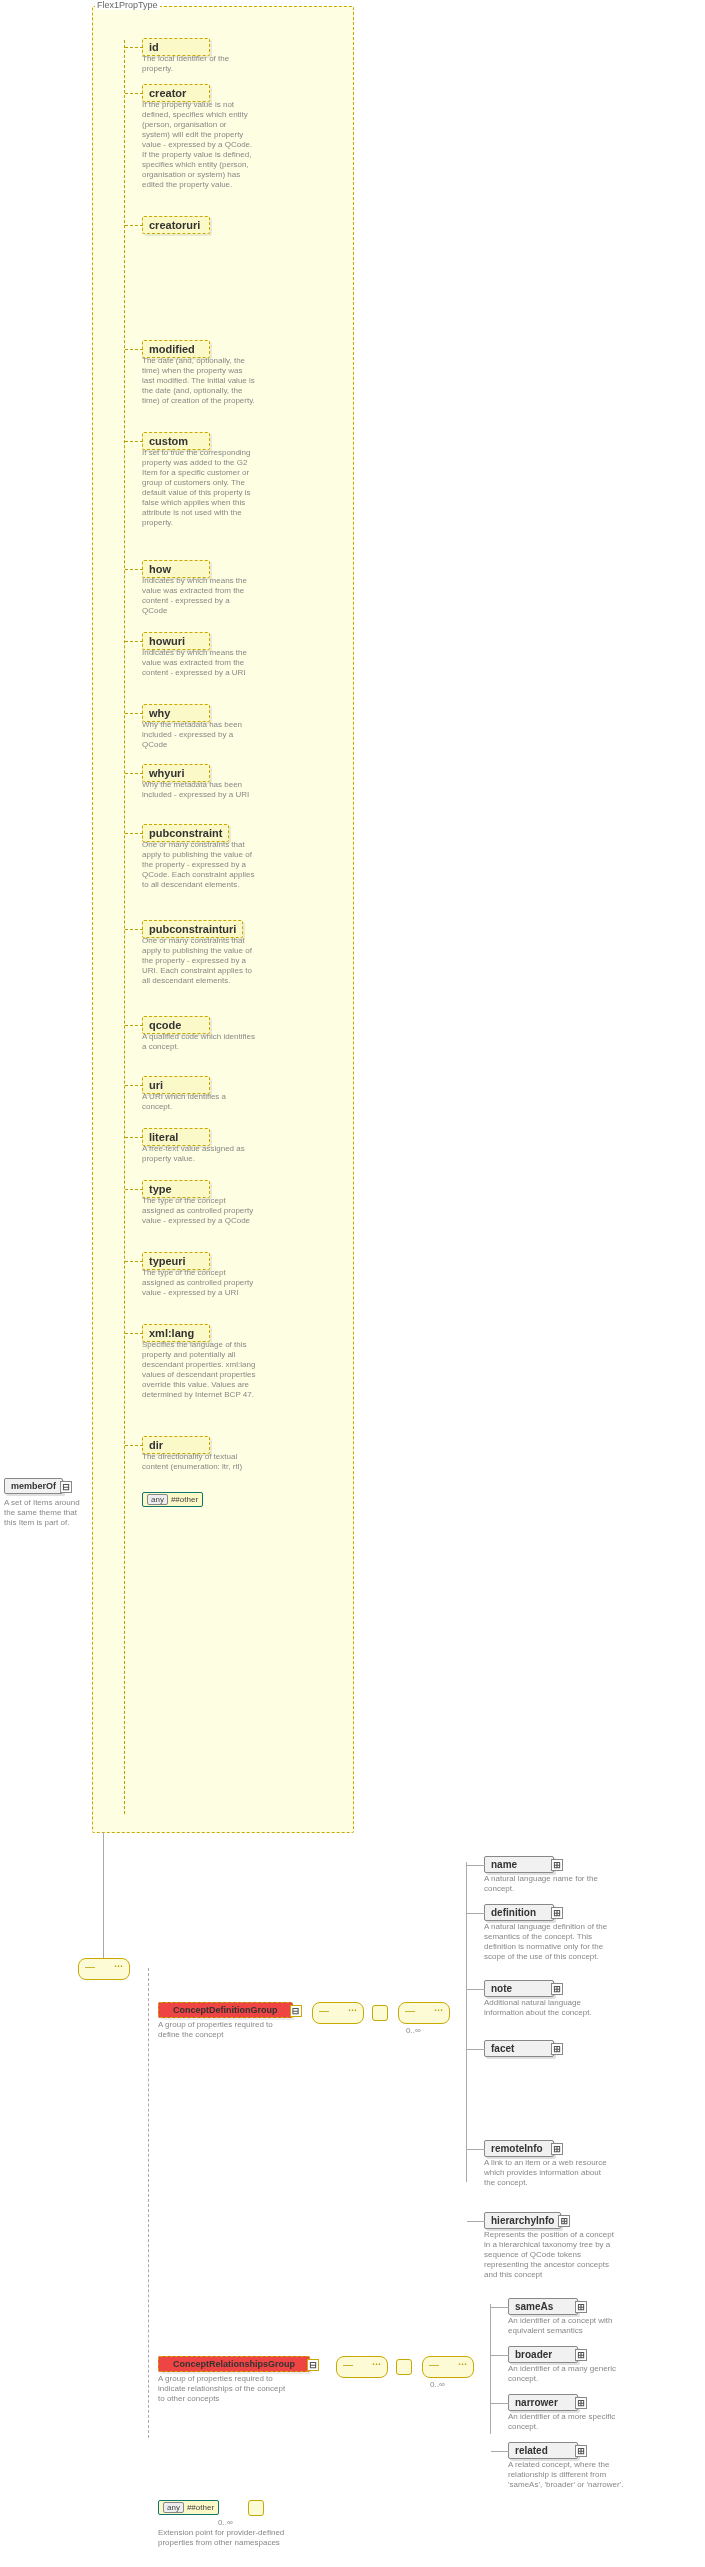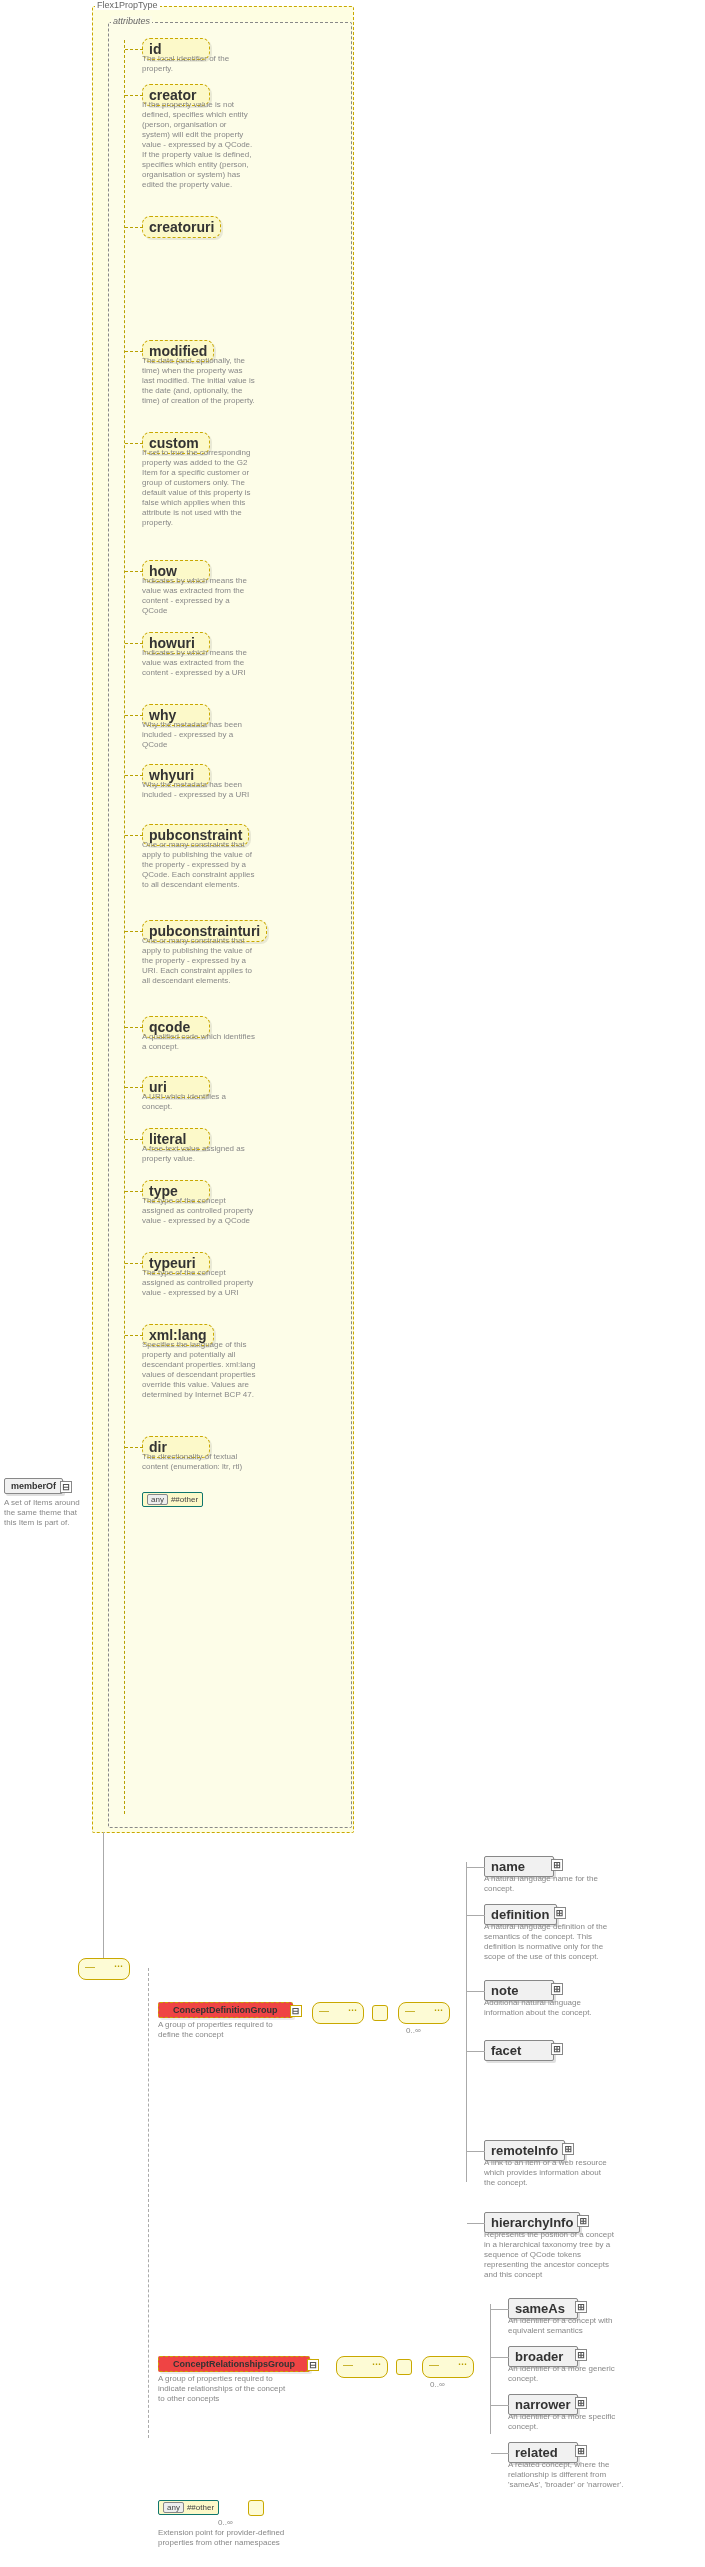--- a/index.html
+++ b/index.html
@@ -1,60 +1,57 @@
 <!DOCTYPE html>
 <html><head>
 <meta charset="utf-8">
 <style>
 html,body{margin:0;padding:0;background:#fff;font-family:Verdana,Geneva,sans-serif;font-size:9px;color:#333}
 .canvas{position:relative;width:705px;height:2567px;background:#fff}
 .big-box{position:absolute;left:92px;top:6px;width:260px;height:1825px;border:1px dashed #C9A800;background:#FEFEE2;border-radius:2px}
 .big-box-title{position:absolute;left:2px;top:-7px;font-size:9px;color:#666;background:#fff;padding:0 2px}
 .attr-box{position:absolute;left:108px;top:22px;width:242px;height:1804px;border:1px dashed #888;background:#FDFDE8;border-radius:2px}
 .attr-box-title{position:absolute;left:2px;top:-7px;font-size:9px;font-style:italic;color:#666;background:#FDFDE8;padding:0 2px}
-.ab{position:absolute;border:1px dashed #C9A800;background:#FCF9C9;border-radius:8px;padding:2px 6px;font-size:14px;font-weight:700;color:#333;min-width:54px;box-shadow:2px 2px 0 rgba(0,0,0,.08)}
+.ab{position:absolute;border:1px dashed #C9A800;background:#FCF9C9;border-radius:2px;padding:2px 6px;font-size:11px;font-weight:700;color:#333;min-width:54px;box-shadow:2px 2px 0 rgba(0,0,0,.08)}
 .ab::before{content:"";position:absolute;left:-18px;top:50%;width:18px;border-top:1px dashed #B8A000}
 .desc{position:absolute;font-size:8px;color:#888;line-height:1.25;width:114px}
 .member{position:absolute;left:4px;top:1478px;border:1px solid #888;background:#F1F1F1;padding:2px 6px;font-size:9px;font-weight:700;box-shadow:2px 2px 0 rgba(0,0,0,.12);border-radius:2px}
 .member::after{content:"⊟";position:absolute;right:-10px;top:2px;font-size:9px;color:#555;background:#fff;border:1px solid #888;width:10px;height:10px;line-height:10px;text-align:center}
 .member-desc{position:absolute;left:4px;top:1498px;font-size:8px;color:#888;width:86px;line-height:1.25}
 .trunk{position:absolute;left:124px;top:40px;width:0;height:1774px;border-left:1px dashed #B8A000}
 .junction{position:absolute;background:#FDFBD5;border:1px solid #C9A800;border-radius:8px;width:50px;height:20px}
 .junction::before{content:"—";position:absolute;left:6px;top:2px;color:#B8A000;font-size:10px}
 .junction::after{content:"⋯";position:absolute;right:6px;top:2px;color:#B8A000;font-weight:700}
 .main-junc{left:78px;top:1958px}
 .line-main-up{position:absolute;left:103px;top:1832px;width:0;height:126px;border-left:1px solid #aaa}
 .group-junc{position:absolute;background:#FDFBD5;border:1px solid #C9A800;border-radius:8px;width:50px;height:20px}
 .group-junc::before{content:"—";position:absolute;left:6px;top:2px;color:#B8A000;font-size:10px}
 .group-junc::after{content:"⋯";position:absolute;right:6px;top:2px;color:#B8A000;font-weight:700}
 .stub-small{position:absolute;width:14px;height:14px;border:1px solid #C9A800;background:#FDFBD5;border-radius:3px}
 .grp{position:absolute;border:1px dashed #C9A800;background:#ef4444;border-radius:2px;padding:2px 14px;font-size:9px;font-weight:700;box-shadow:2px 2px 0 rgba(0,0,0,.08)}
 .grp::after{content:"⊟";position:absolute;right:-10px;top:2px;font-size:9px;color:#555;background:#fff;border:1px solid #C9A800;width:10px;height:10px;line-height:10px;text-align:center}
 .grp-desc{position:absolute;font-size:8px;color:#888;width:130px;line-height:1.25}
-.elem{position:absolute;border:1px solid #888;background:#F1F1F1;padding:2px 6px;font-size:13px;font-weight:700;box-shadow:2px 2px 0 rgba(0,0,0,.12);border-radius:2px;min-width:56px}
+.elem{position:absolute;border:1px solid #888;background:#F1F1F1;padding:2px 6px;font-size:10px;font-weight:700;box-shadow:2px 2px 0 rgba(0,0,0,.12);border-radius:2px;min-width:56px}
 .elem.expand::after{content:"⊞";position:absolute;right:-10px;top:2px;font-size:9px;color:#555;background:#fff;border:1px solid #888;width:10px;height:10px;line-height:10px;text-align:center}
 .elem::before{content:"";position:absolute;left:-18px;top:50%;width:18px;border-top:1px solid #aaa}
 .elem-desc{position:absolute;font-size:8px;color:#888;width:130px;line-height:1.25}
 .any-box{position:absolute;border:1px solid #0f766e;background:#FCF9C9;padding:2px 4px;font-size:8px;color:#444;border-radius:2px}
 .any-box span.tag{border:1px solid #888;background:#eee;padding:0 3px;margin-right:3px;border-radius:2px}
 .v-right{position:absolute;width:0;border-left:1px solid #aaa}
 .card{position:absolute;font-size:8px;color:#888}
 </style>
 </head>
 <body>
 <div class="canvas">
 
 <div class="member"><span>memberOf</span></div>
 <div class="member-desc">A set of Items around the same theme that this Item is part of.</div>
 
 <div class="big-box">
   <div class="big-box-title">Flex1PropType</div>
-</div>
-<div class="attr-box">
-  <div class="attr-box-title">attributes</div>
 </div>
 <div class="trunk"></div>
 
 <div class="ab" style="left:142px;top:38px"><span>id</span></div>
 <div class="desc" style="left:142px;top:54px">The local identifier of the property.</div>
 
 <div class="ab" style="left:142px;top:84px"><span>creator</span></div>
 <div class="desc" style="left:142px;top:100px">If the property value is not defined, specifies which entity (person, organisation or system) will edit the property value - expressed by a QCode. If the property value is defined, specifies which entity (person, organisation or system) has edited the property value.</div>
 
 <div class="ab" style="left:142px;top:216px"><span>creatoruri</span></div>
@@ -144,21 +141,21 @@
 <div class="stub-small" style="left:396px;top:2359px"></div>
 <div class="group-junc" style="left:422px;top:2356px"></div>
 <div class="card" style="left:430px;top:2380px">0..∞</div>
 
 <div class="v-right" style="left:490px;top:2304px;height:130px"></div>
 
 <div class="elem expand" style="left:508px;top:2298px"><span>sameAs</span></div>
 <div class="elem-desc" style="left:508px;top:2316px">An identifier of a concept with equivalent semantics</div>
 
 <div class="elem expand" style="left:508px;top:2346px"><span>broader</span></div>
-<div class="elem-desc" style="left:508px;top:2364px">An identifier of a more generic concept.</div>
+<div class="elem-desc" style="left:508px;top:2364px">An identifier of a many generic concept.</div>
 
 <div class="elem expand" style="left:508px;top:2394px"><span>narrower</span></div>
 <div class="elem-desc" style="left:508px;top:2412px">An identifier of a more specific concept.</div>
 
 <div class="elem expand" style="left:508px;top:2442px"><span>related</span></div>
 <div class="elem-desc" style="left:508px;top:2460px">A related concept, where the relationship is different from 'sameAs', 'broader' or 'narrower'.</div>
 
 <div class="any-box" style="left:158px;top:2500px"><span class="tag">any</span><span>##other</span></div>
 <div class="stub-small" style="left:248px;top:2500px"></div>
 <div class="card" style="left:218px;top:2518px">0..∞</div>

